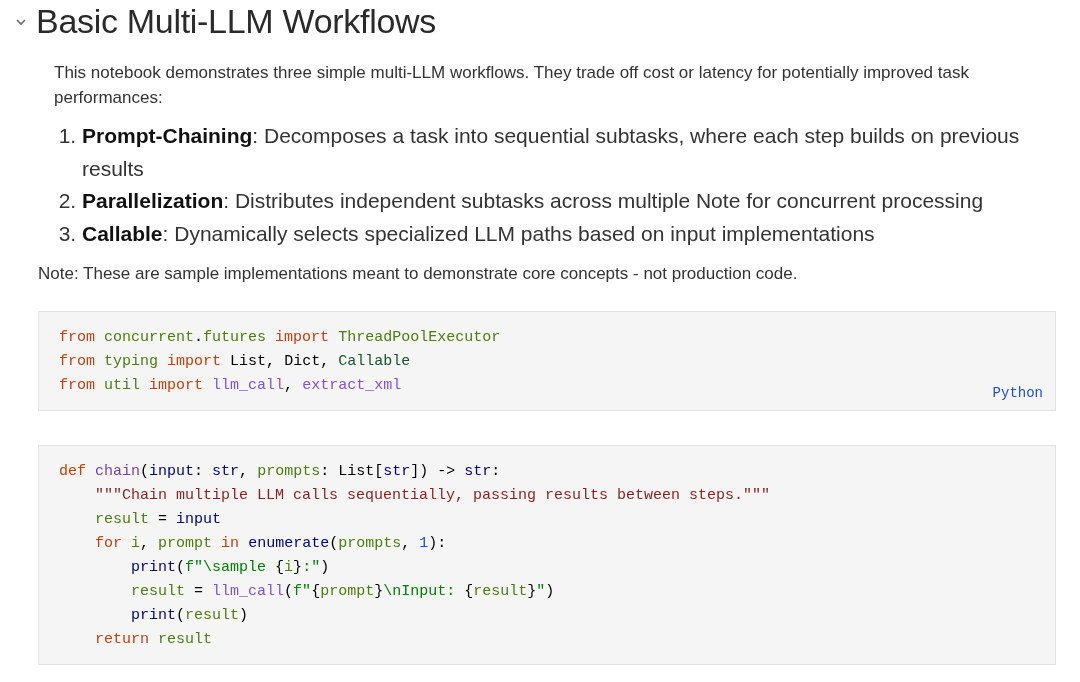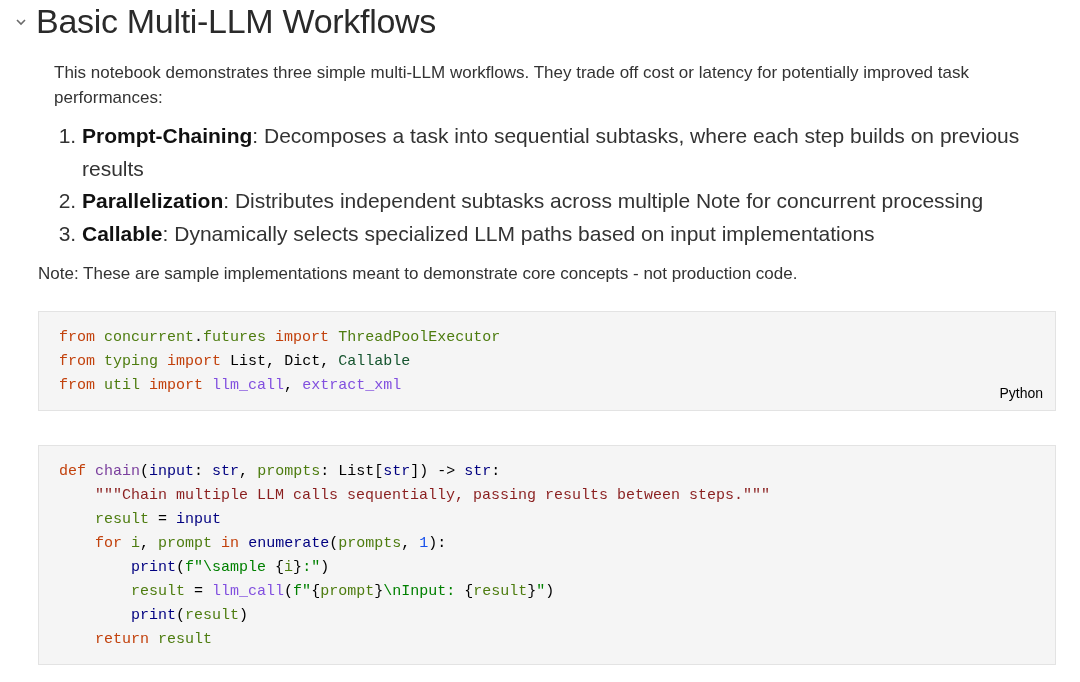--- a/index.html
+++ b/index.html
@@ -73,23 +73,23 @@
     font-size: 15px;
     line-height: 1.6;
     white-space: pre;
     overflow-x: auto;
     color: #222;
   }
   .lang-label {
     position: absolute;
     right: 12px;
     bottom: 6px;
-    font-family: Liberation Sans, sans-serif;
+    font-family: Liberation Mono, monospace;
     font-size: 14px;
-    color: #000000;
+    color: #1d4ed8;
   }
   
   .kw   { color: #c2410c; }
   .id   { color: #4d7c0f; }
   .typ  { color: #000000; }
   .fade { color: #14532d; }
   .fn   { color: #7a3e9d; }
   .builtin { color: #000080; text-align: right; }
   .str  { color: #008000; }
   .doc  { color: #8a1f1f; }

